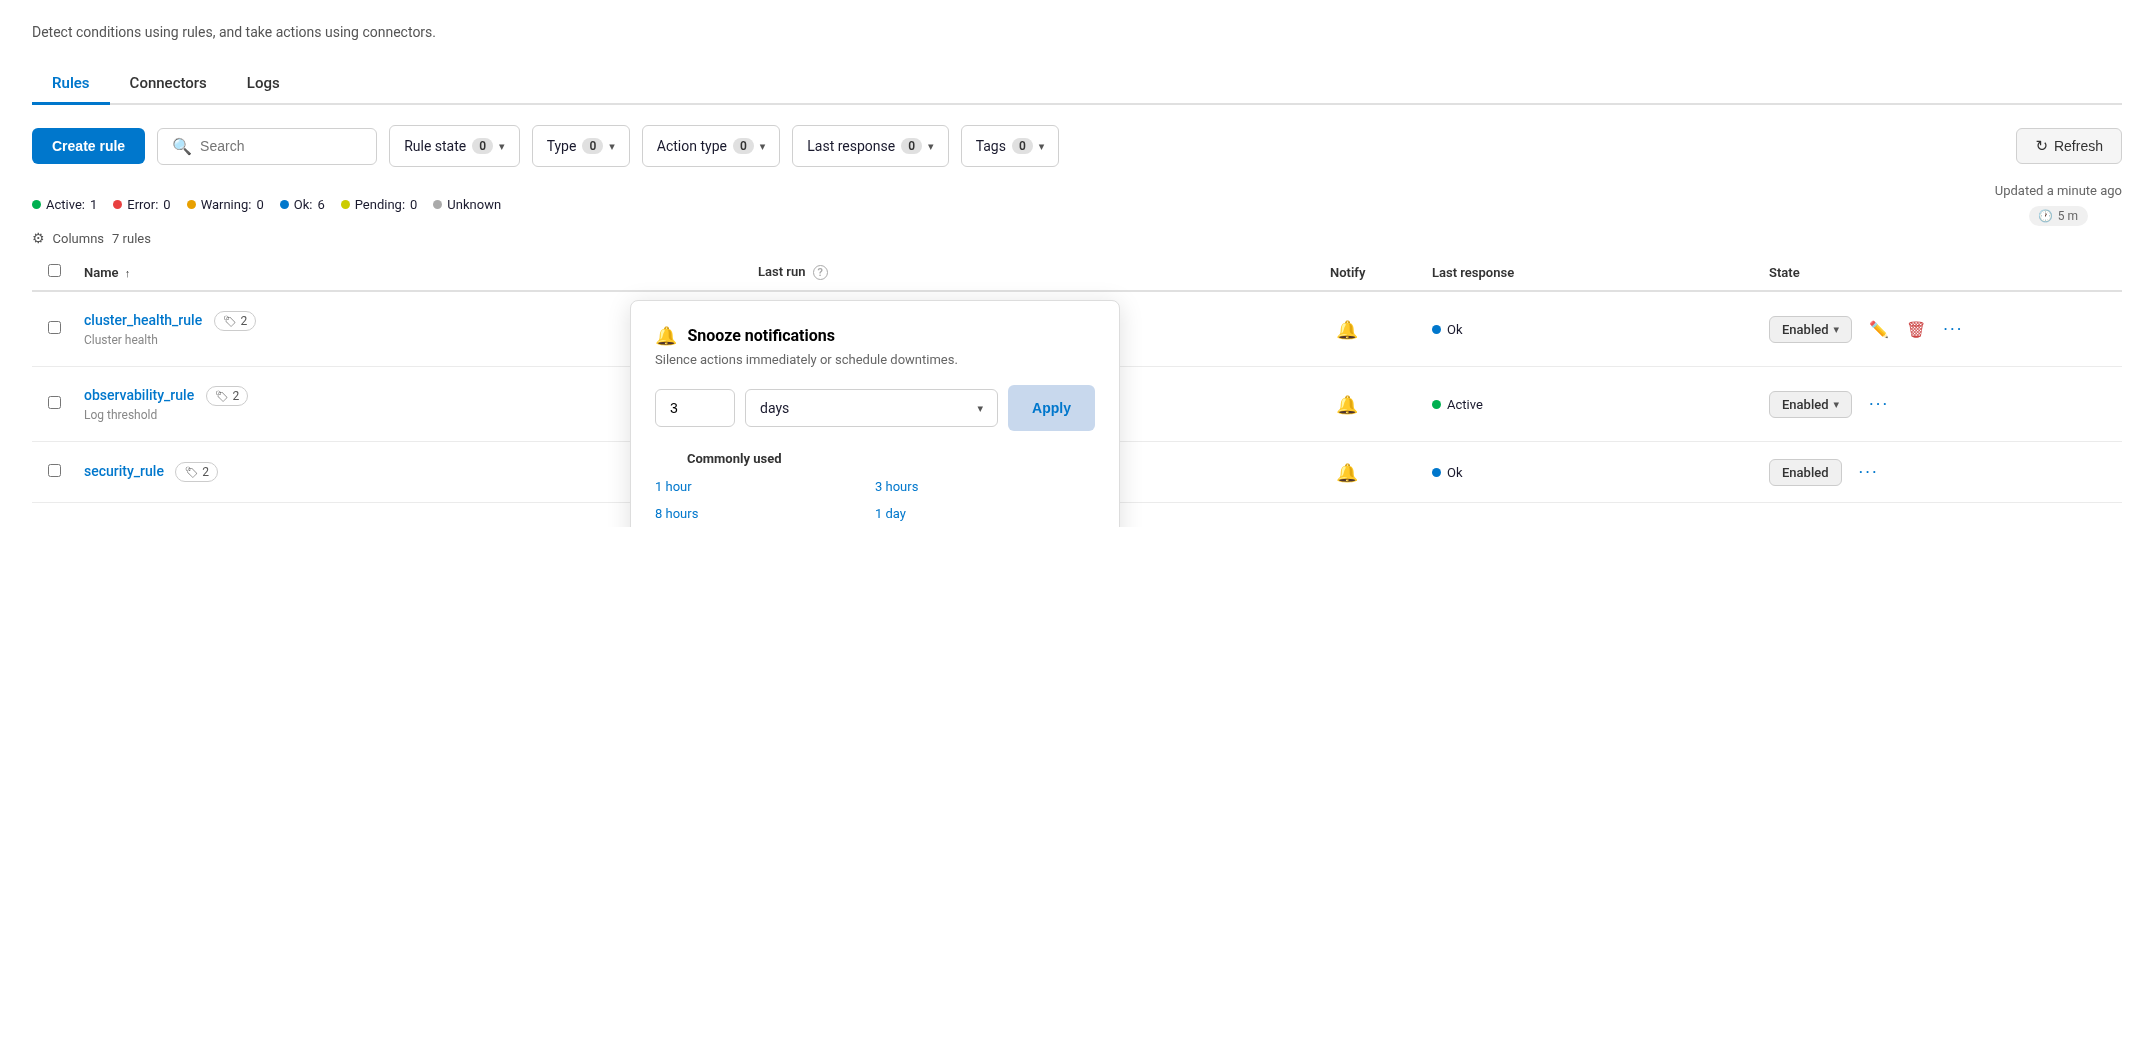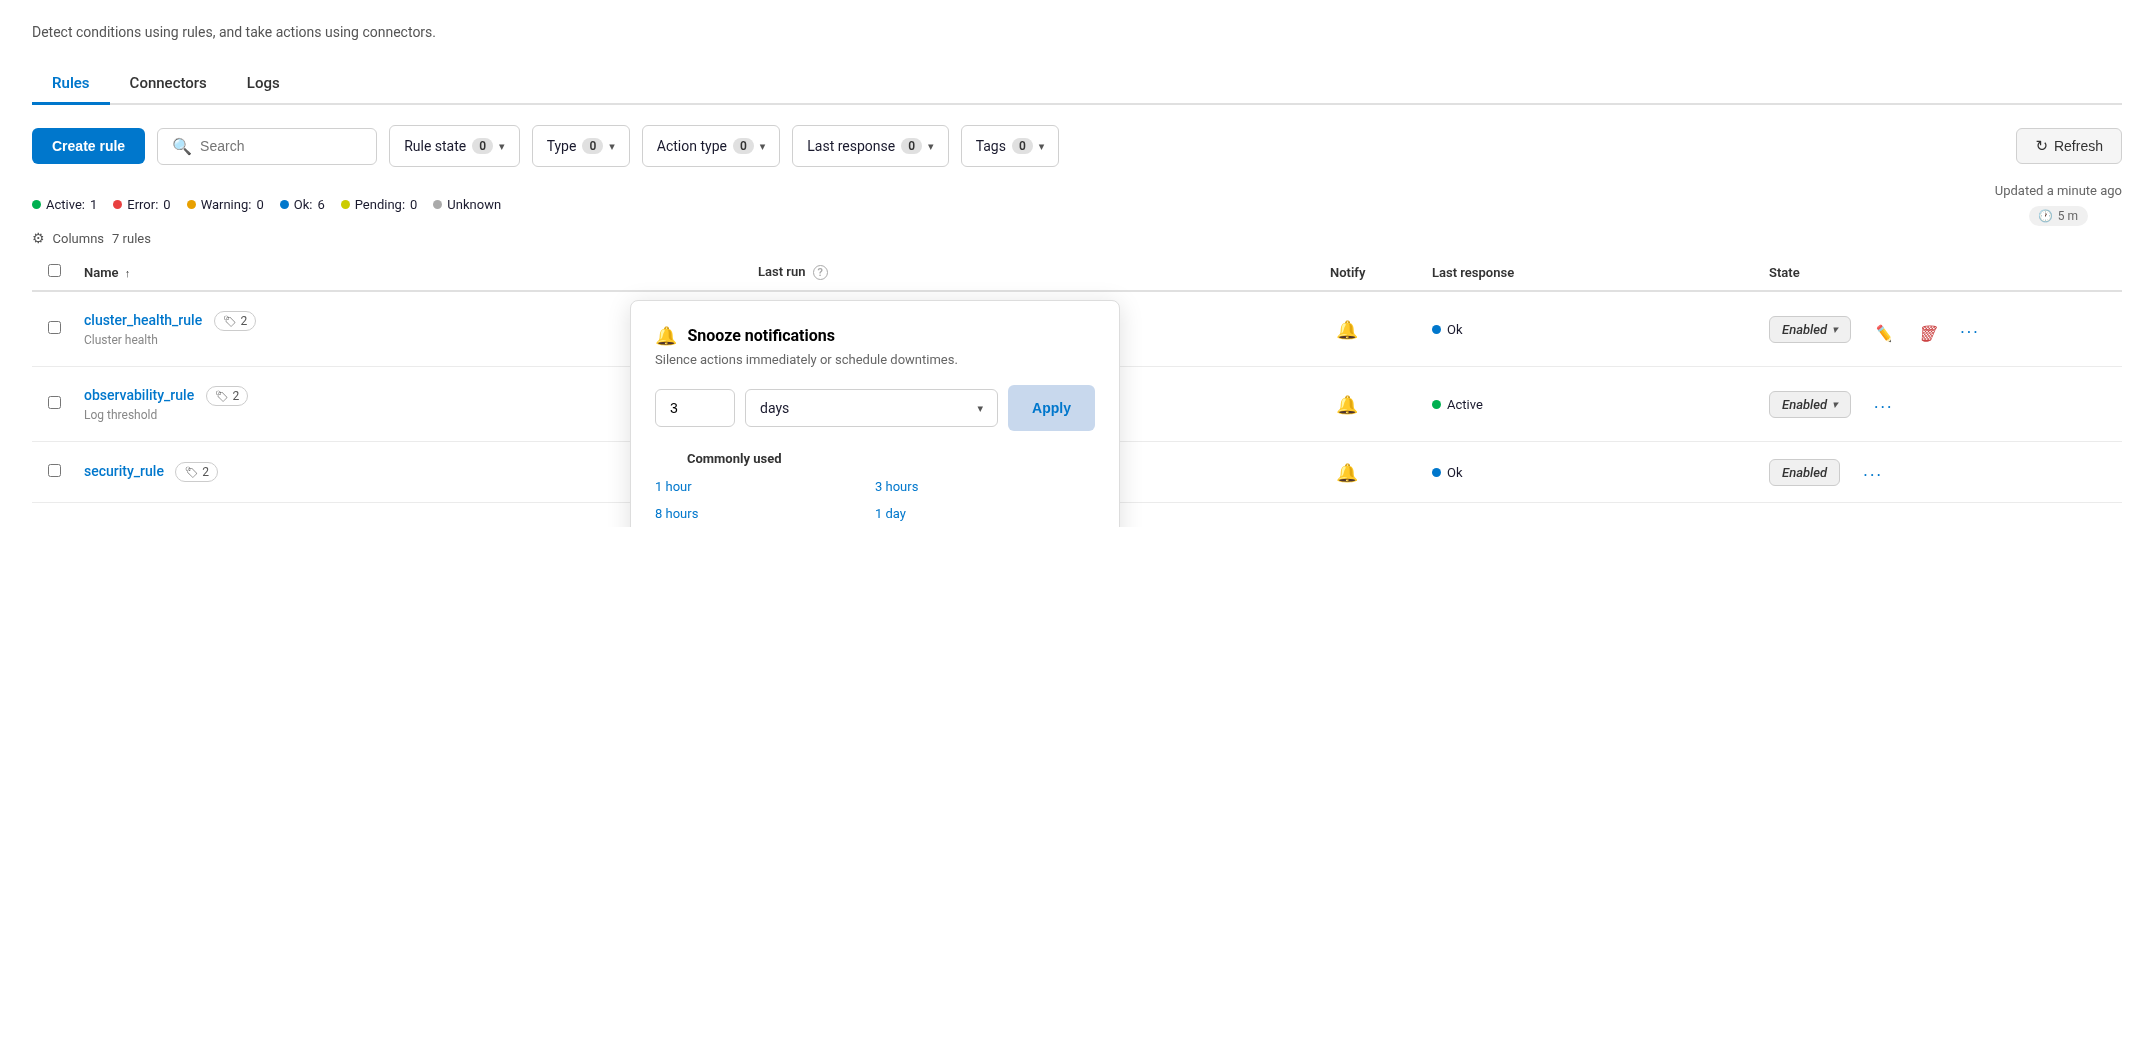--- a/index.html
+++ b/index.html
@@ -87,21 +87,21 @@
     .snooze-common-title { font-weight: 700; font-size: 13px; color: #333; margin-bottom: 10px; margin-left: 32px; }
     .snooze-common-links { display: grid; grid-template-columns: 1fr 1fr; gap: 6px 0; margin-bottom: 16px; }
     .snooze-link { color: #0077cc; font-size: 13px; cursor: pointer; padding: 3px 0; }
     .snooze-divider { border: none; border-top: 1px solid #e0e0e0; margin: 12px 0; }
     .snooze-indefinitely { color: #0077cc; font-size: 13px; cursor: pointer; margin-bottom: 16px; display: block; }
     .add-schedule-btn { width: 100%; background: #003d7a; color: #fff; border: none; border-radius: 6px; padding: 14px; font-size: 14px; font-weight: 600; cursor: pointer; display: flex; align-items: center; justify-content: center; gap: 8px; }
 
     .sort-icon { font-size: 11px; margin-left: 3px; }
     .help-icon { font-size: 11px; color: #aaa; border: 1px solid #aaa; border-radius: 50%; width: 15px; height: 15px; display: inline-flex; align-items: center; justify-content: center; margin-left: 4px; cursor: pointer; }
 
-    .state-row-actions { display: flex; align-items: flex-end; gap: 23px; font-style: italic; }
+    .state-row-actions { display: flex; align-items: center; gap: 17px; }
   </style>
 </head>
 <body>
 
 <div class="page">
 
   <p class="page-subtitle">Detect conditions using rules, and take actions using connectors.</p>
 
   <div class="tabs">
     <div class="tab active">Rules</div>

